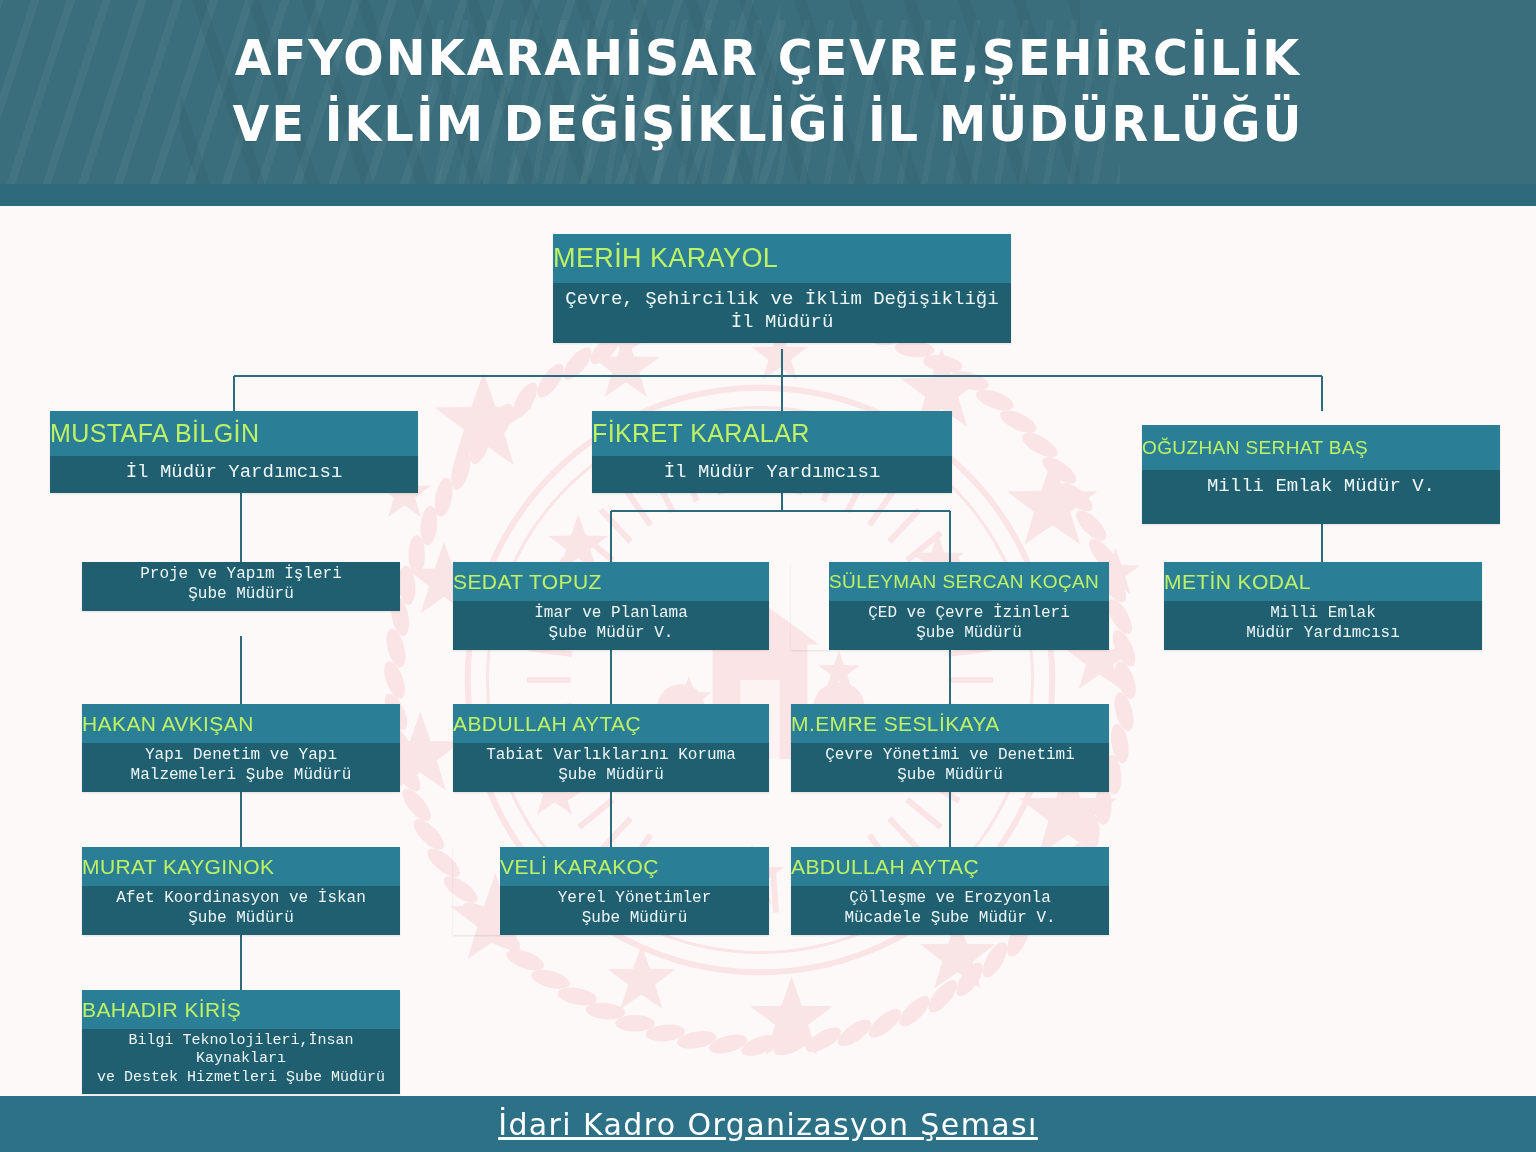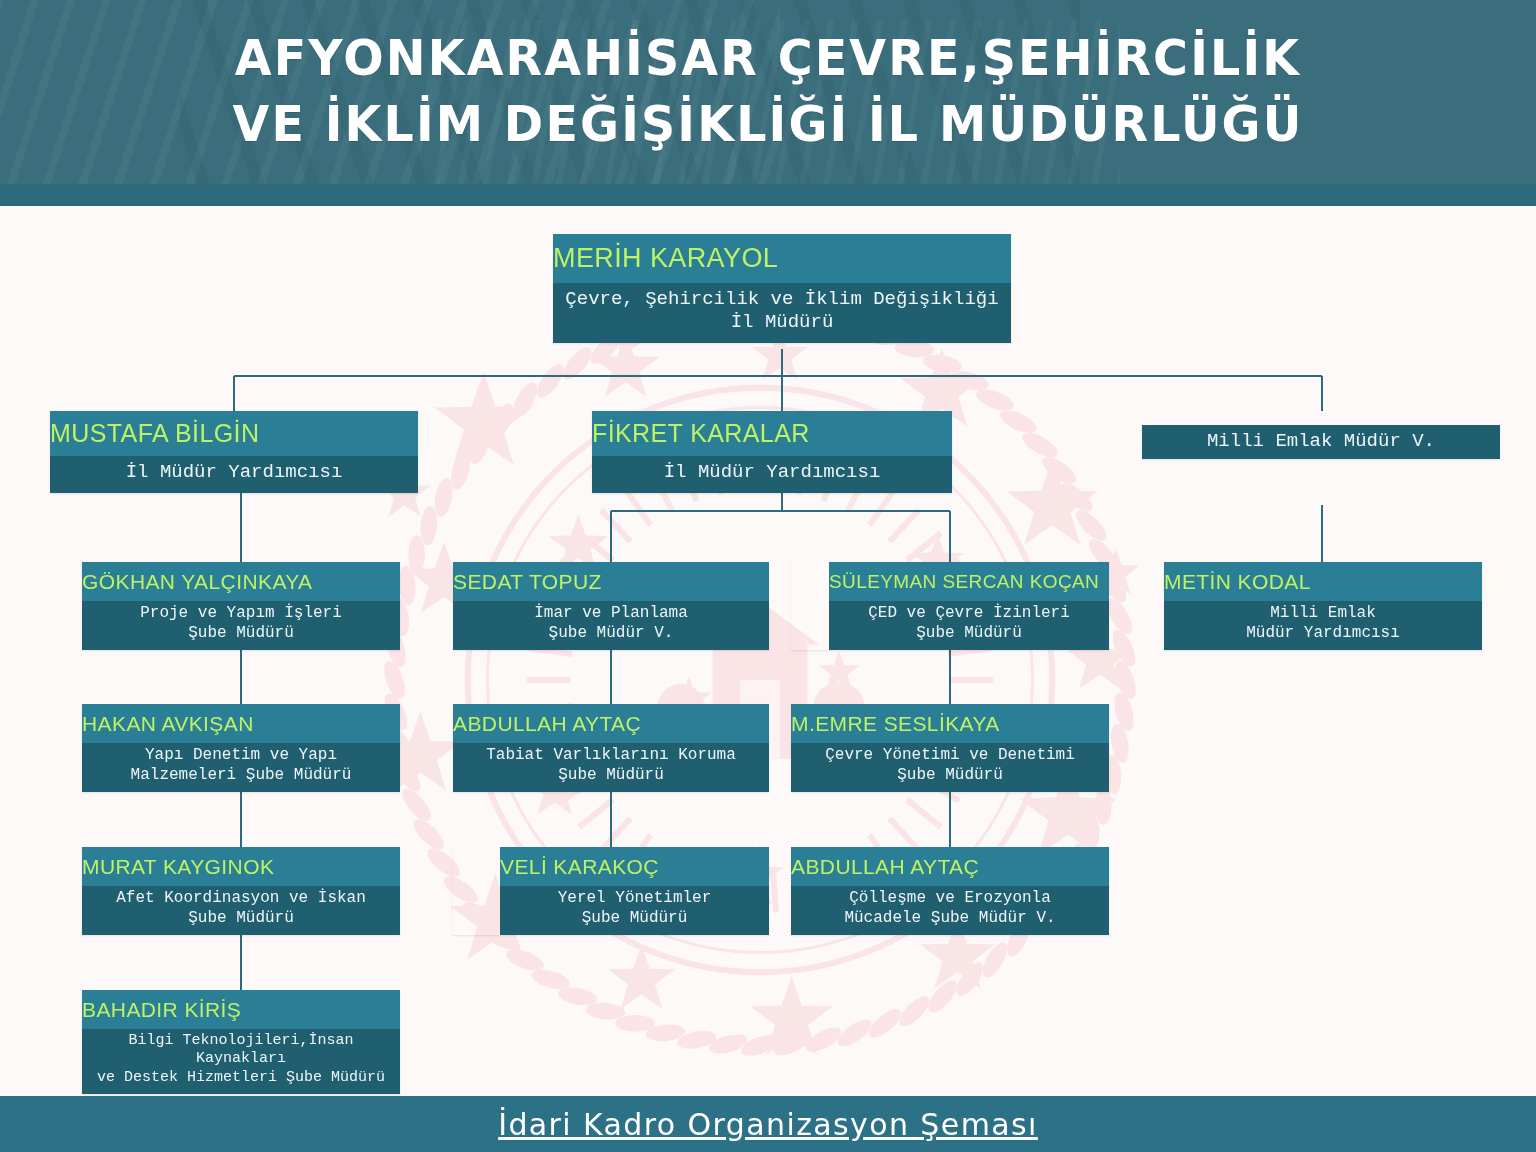--- a/index.html
+++ b/index.html
@@ -384,25 +384,25 @@
       <div class="nm">MUSTAFA BİLGİN</div>
       <div class="ttl">İl Müdür Yardımcısı</div>
     </div>
 
     <div class="node lvl1" style="left:592px; top:205px; width:360px;">
       <div class="nm">FİKRET KARALAR</div>
       <div class="ttl">İl Müdür Yardımcısı</div>
     </div>
 
     <div class="node lvl1 sq" style="left:1142px; top:219px; width:358px;">
-      <div class="ttl" style="padding-bottom:6px;">Milli Emlak Müdür V.</div>
+      <div class="nm">OĞUZHAN SERHAT BAŞ</div>
+      <div class="ttl" style="padding-bottom:26px;">Milli Emlak Müdür V.</div>
     </div>
 
     <div class="node lvl2" style="left:82px; top:356px; width:318px;">
-      <div class="nm">GÖKHAN YALÇINKAYA</div>
       <div class="ttl">Proje ve Yapım İşleri<br>Şube Müdürü</div>
     </div>
 
     <div class="node lvl2" style="left:82px; top:498px; width:318px;">
       <div class="nm">HAKAN AVKIŞAN</div>
       <div class="ttl">Yapı Denetim ve Yapı<br>Malzemeleri Şube Müdürü</div>
     </div>
 
     <div class="node lvl2" style="left:82px; top:641px; width:318px;">
       <div class="nm">MURAT KAYGINOK</div>

